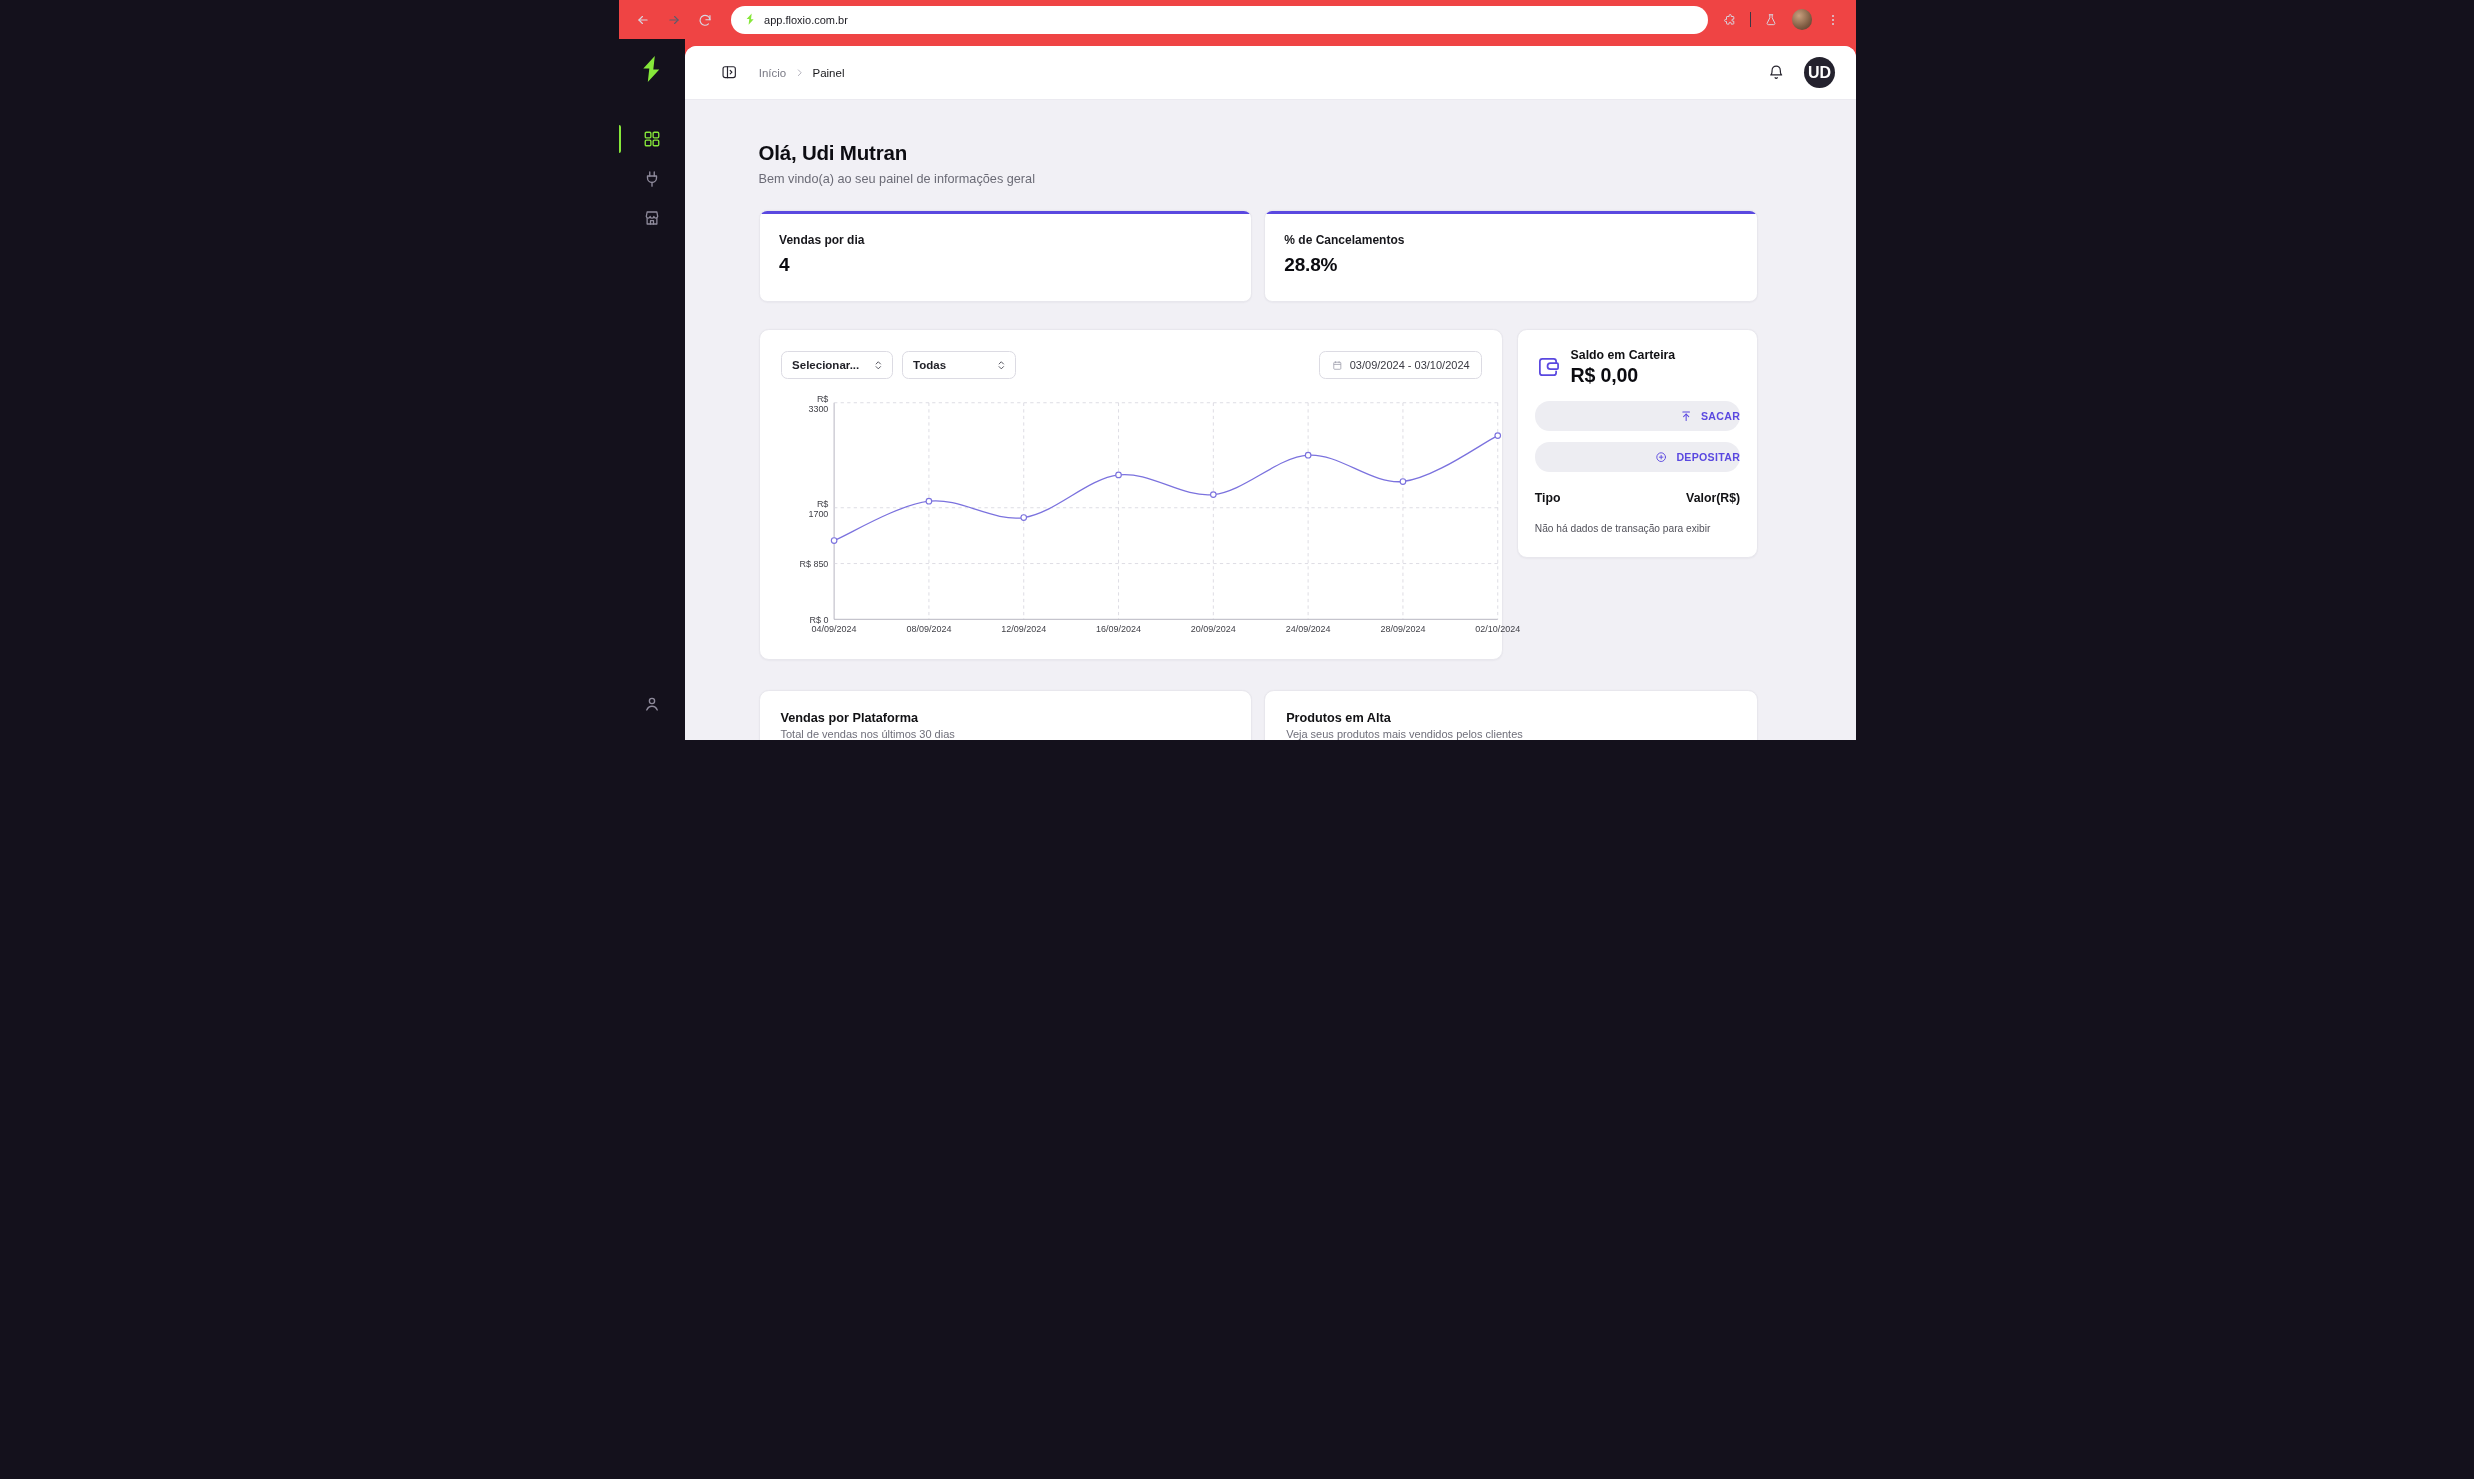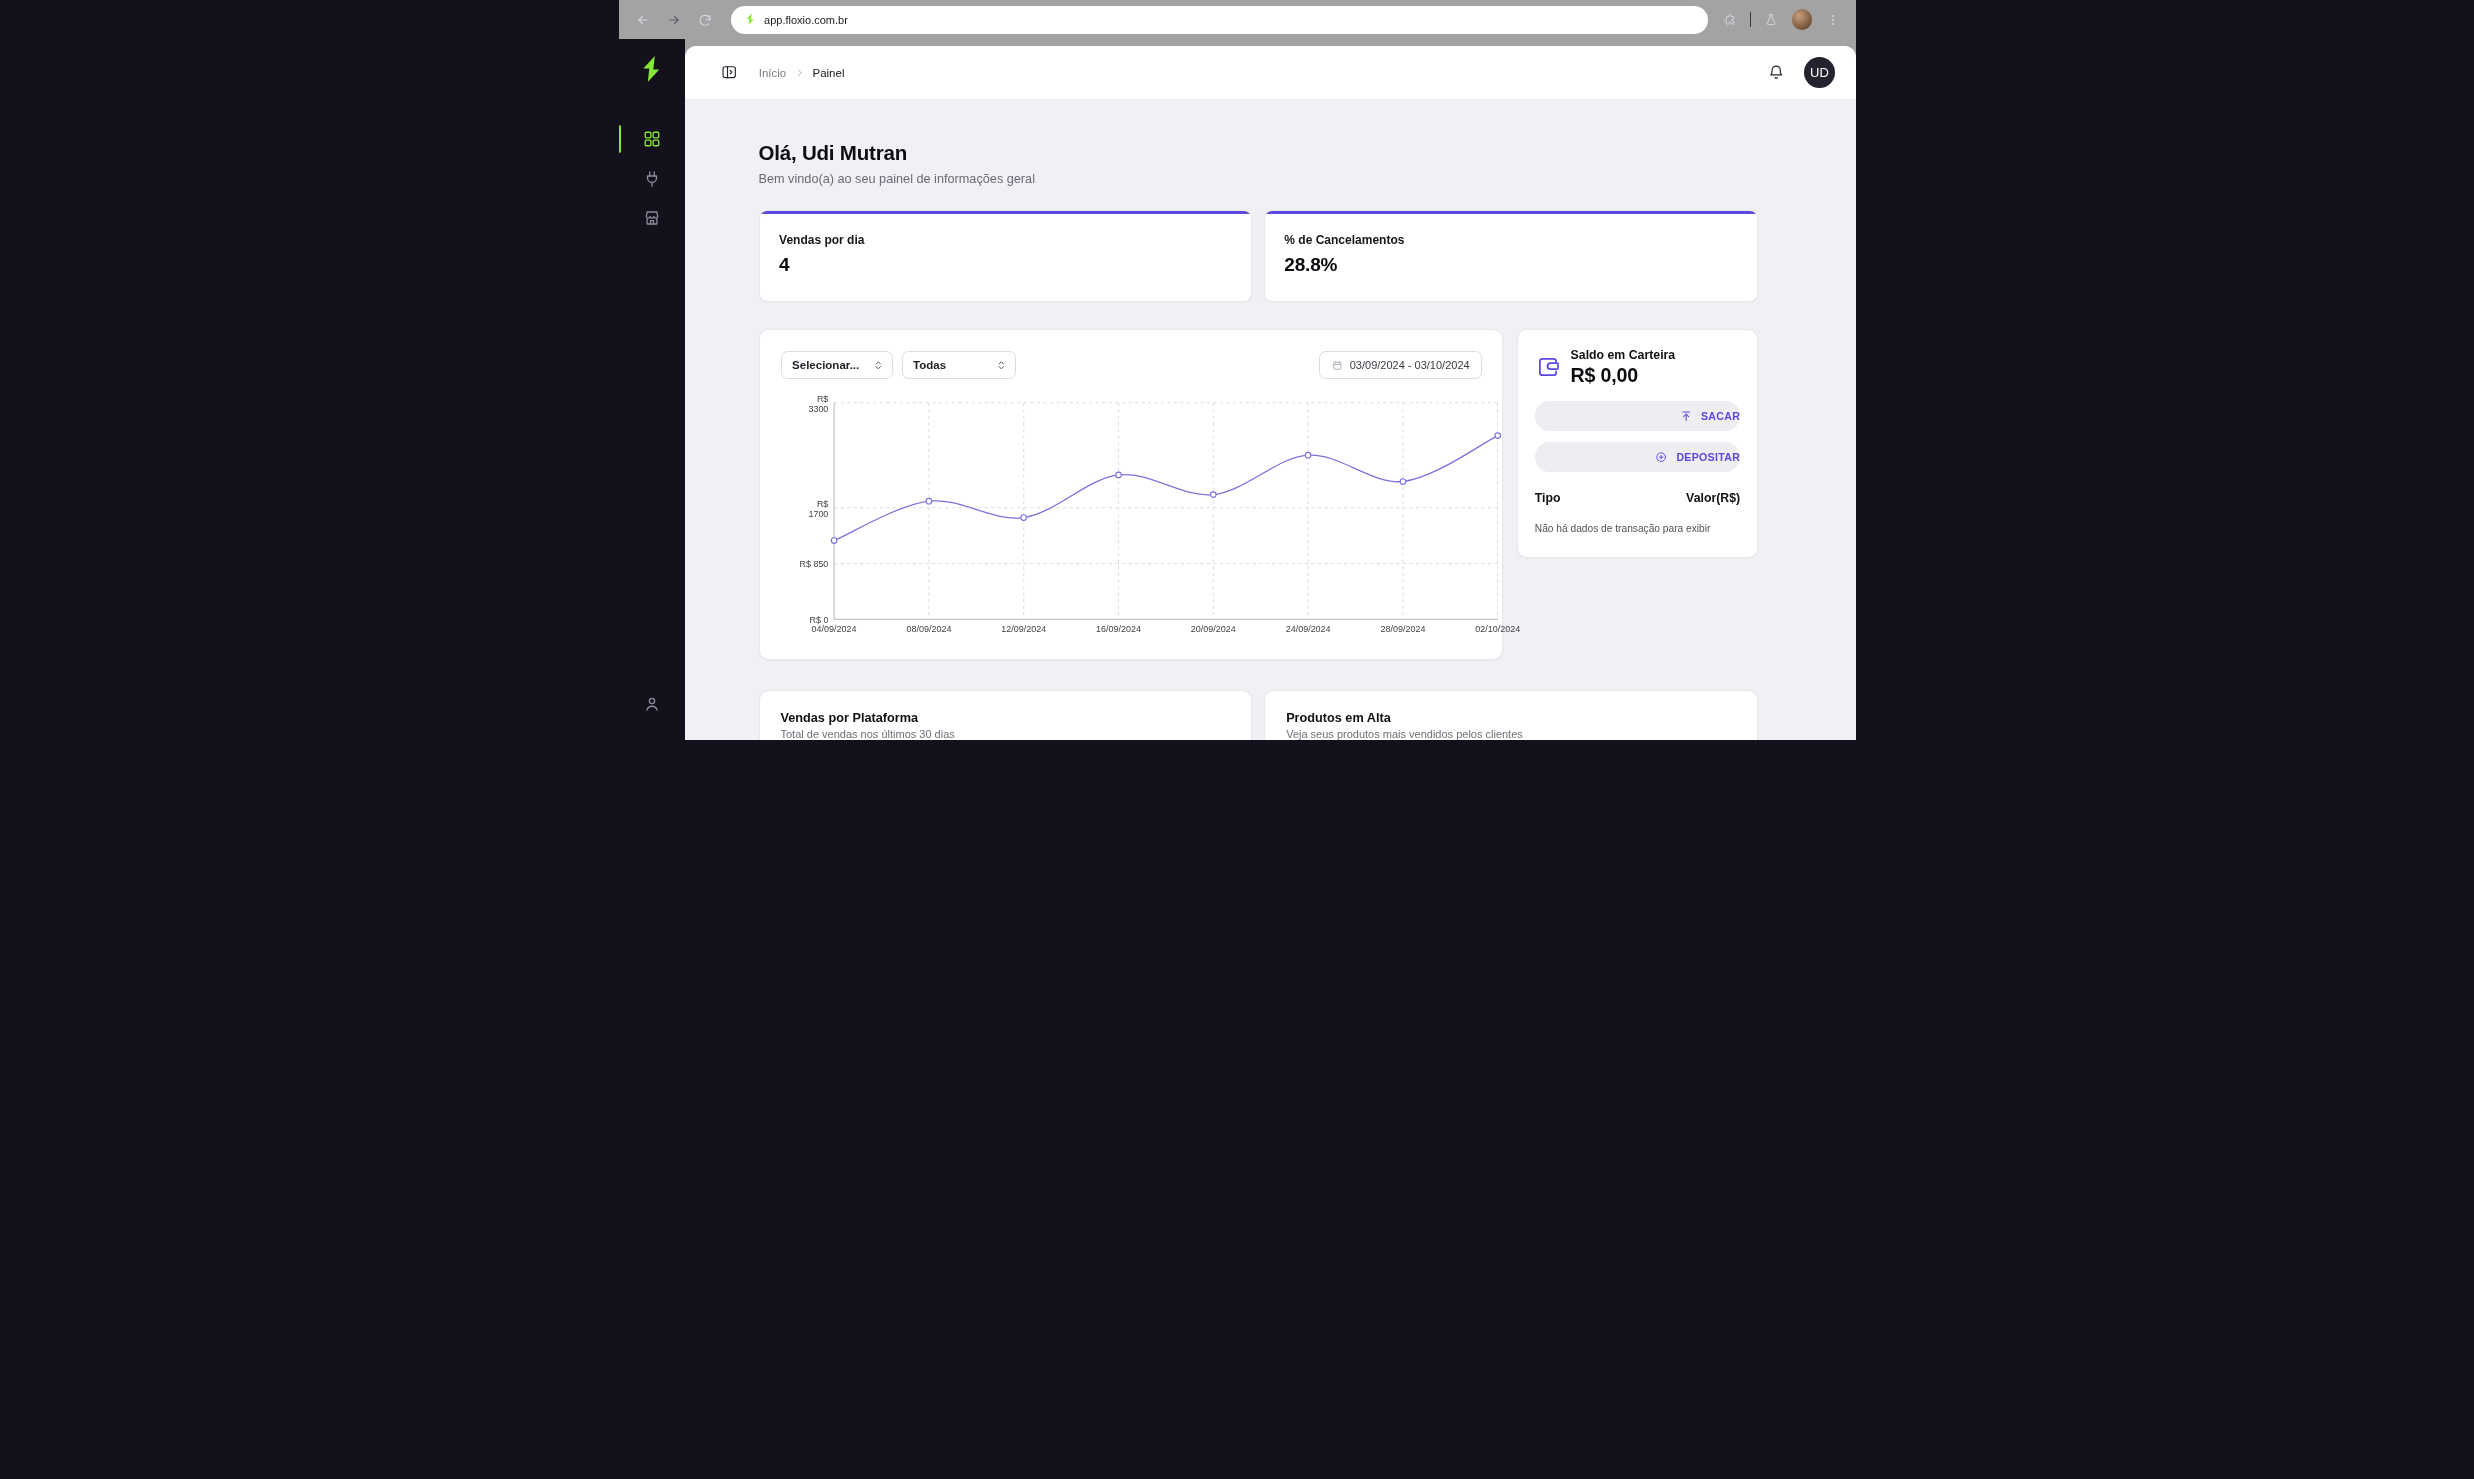--- a/index.html
+++ b/index.html
@@ -1,18 +1,18 @@
 <!DOCTYPE html>
 <html style="font-size:13px"><head>
 <meta charset="utf-8">
 <style>
   * { margin:0; padding:0; box-sizing:border-box; }
   html,body { background:#14111c; }
   body { font-family:"Liberation Sans", sans-serif; }
-  .page { position:relative; width:1237px; height:740px; margin:0 auto; overflow:hidden; background:#a3a3a3; }
+  .page { position:relative; width:1237px; height:740px; margin:0 auto; overflow:hidden; background:#ef4444; }
 
   
   .chrome { position:absolute; top:0; left:0; width:1237px; height:39px; display:flex; align-items:center; padding:0 9.8px; }
   .chrome-nav { display:flex; align-items:center; gap:11.5px; padding:0 4.9px; }
   .cicon { display:inline-flex; align-items:center; justify-content:center; width:19.6px; height:19.6px; color:#d8d5e0; cursor:pointer; }
   .cicon svg { width:14px; height:14px; }
   .cicon.dim { color:#5f5b6b; }
   .urlbar { flex:1; height:28px; margin:0 11.5px; background:#ffffff; border-radius:14px; display:flex; align-items:center; padding:0 13px; gap:7.4px; cursor:text; }
   .favicon { display:inline-flex; width:12.3px; height:12.3px; }
   .favicon svg { width:12.3px; height:12.3px; }
@@ -36,21 +36,21 @@
   .main { position:absolute; top:46px; left:66px; width:1171px; height:694px; background:#f1f0f5; border-radius:11.5px 11.5px 0 0; overflow:hidden; }
   .topbar { height:54px; background:#ffffff; border-bottom:0.8px solid #ebeaf0; border-radius:11.5px 11.5px 0 0; display:flex; align-items:center; padding:0 20.5px 0 35px; }
   .ticon { display:inline-flex; align-items:center; justify-content:center; width:19.6px; height:19.6px; color:#26242e; cursor:pointer; }
   .ticon svg { width:16.4px; height:16.4px; }
   .breadcrumb { display:flex; align-items:center; gap:7.4px; margin-left:19.6px; font-size:11.5px; }
   .crumb { color:#18181b; font-weight:500; }
   .crumb.muted { color:#7a7a85; font-weight:400; cursor:pointer; }
   .crumb-sep { display:inline-flex; color:#b0afba; }
   .crumb-sep svg { width:11.5px; height:11.5px; }
   .topbar-right { margin-left:auto; display:flex; align-items:center; gap:18px; }
-  .avatar { width:31px; height:31px; border-radius:50%; background:#24222e; color:#ffffff; font-size:13px; font-weight:400; display:flex; align-items:center; justify-content:center; cursor:pointer; }
+  .avatar { width:31px; height:31px; border-radius:50%; background:#24222e; color:#ffffff; font-size:16px; font-weight:700; display:flex; align-items:center; justify-content:center; cursor:pointer; }
 
   .content { padding:41px 98px 0 74px; }
   h1[data-name="greeting-title"] { font-size:20.5px; font-weight:800; color:#0d0d12; letter-spacing:-0.2px; }
   .subtitle { margin-top:6.5px; font-size:12.7px; color:#6b6b76; }
 
   
   .stats-row { display:flex; gap:11.5px; margin-top:24.6px; }
   .stat-card { position:relative; flex:1; height:92px; background:#ffffff; border:0.8px solid #e8e7ed; border-radius:8.2px; padding:22px 19.6px 0 19.6px; box-shadow:0 0.8px 1.6px rgba(17,12,46,.04); overflow:hidden; }
   .stat-card::before { content:""; position:absolute; top:0; left:0; right:0; height:3.3px; background:#5a48e0; border-radius:8.2px 8.2px 0 0; }
   .stat-label { font-size:12px; font-weight:600; color:#17171c; }

